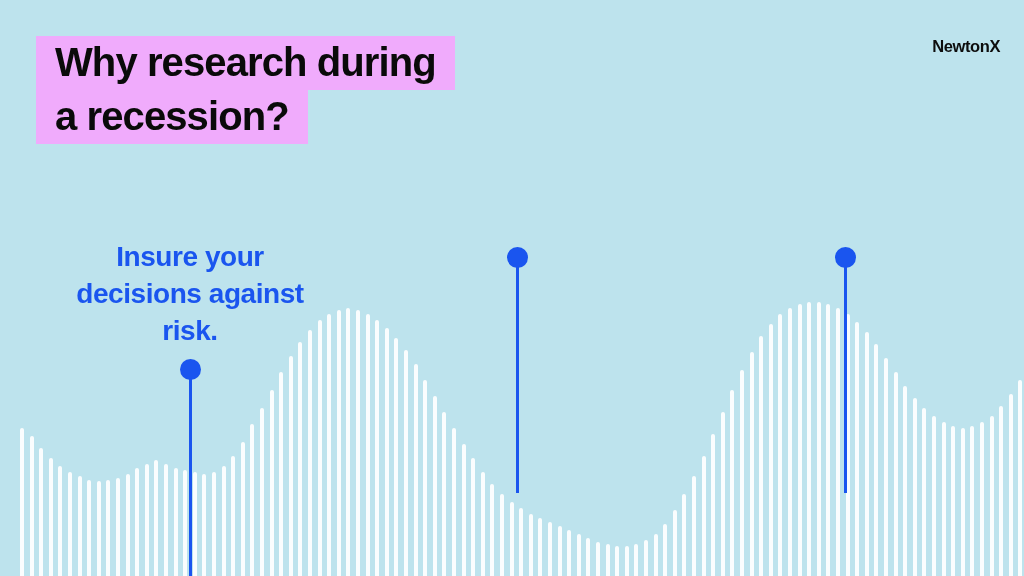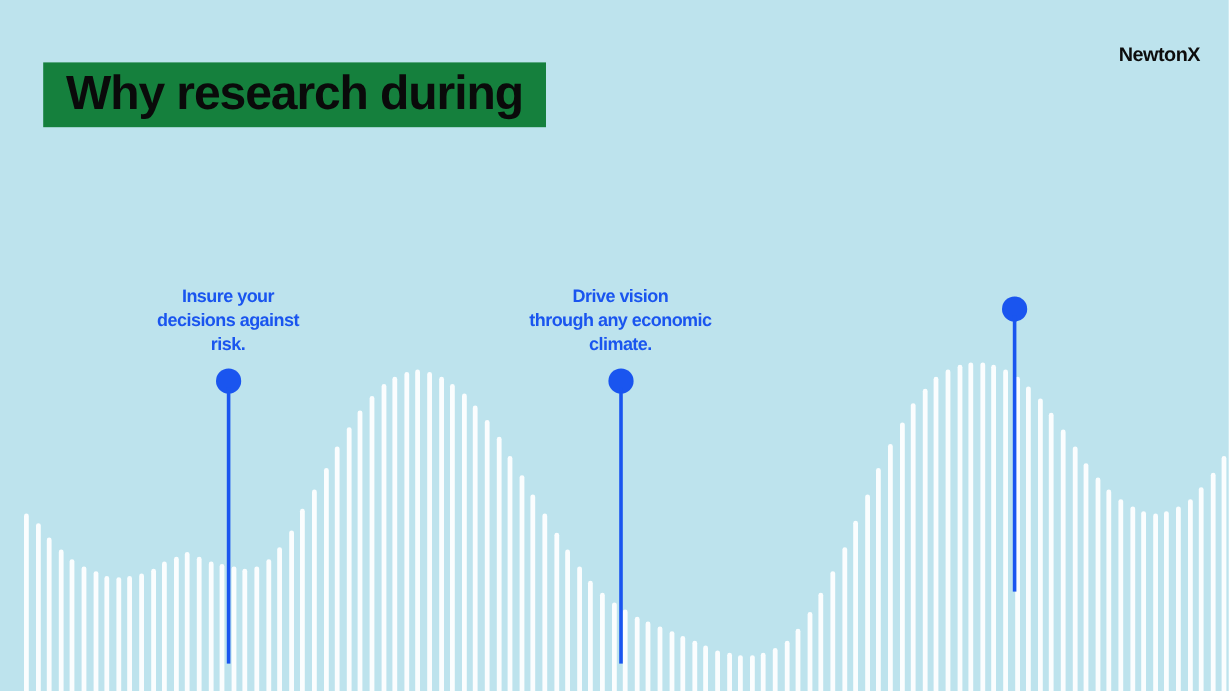--- a/index.html
+++ b/index.html
@@ -56,38 +56,37 @@
   #headline {
     position: absolute;
     left: 36px;
     top: 36px;
     width: 620px;
   }
   .headline-line {
     display: block;
     width: -moz-fit-content;
     width: fit-content;
-    background: #15803d;
+    background: #f0abfc;
     color: #0a0a0a;
     font-size: 40px;
     font-weight: bold;
     letter-spacing: -0.9px;
     line-height: 1.18;
     padding: 3px 19px 4px 19px;
     white-space: nowrap;
-    margin-top: 16px;
   }
 
   
   .callout {
     position: absolute;
     text-align: center;
   }
   .callout-text {
-    font-size: 15px;
+    font-size: 28px;
     font-weight: bold;
     line-height: 1.33;
     letter-spacing: -0.45px;
     color: #1a55ef;
     white-space: pre-line;
   }
   .pin {
     position: relative;
     height: 240px;
     margin-top: 9px;
@@ -222,36 +221,34 @@
       <div class="wave-bar" style="left: 989.6px; width: 4px; height: 200px;"></div>
       <div class="wave-bar" style="left: 999.2px; width: 4px; height: 210px;"></div>
       <div class="wave-bar" style="left: 1008.8px; width: 4px; height: 222px;"></div>
       <div class="wave-bar" style="left: 1018.4px; width: 4px; height: 236px;"></div>
     </div>
 
   <div id="logo">NewtonX</div>
 
   <div id="headline">
     <span class="headline-line">Why research during</span>
+    <span class="headline-line">a recession?</span>
   </div>
 
   <div class="callout" style="left:65px; top:238px; width:250px;">
     <div class="callout-text">Insure your
 decisions against
 risk.</div>
     <div class="pin">
       <div class="pin-dot"></div>
       <div class="pin-stem"></div>
     </div>
   </div>
 
   <div class="callout" style="left:367px; top:238px; width:300px;">
-    <div class="callout-text">Drive vision
-through any economic
-climate.</div>
     <div class="pin">
       <div class="pin-dot"></div>
       <div class="pin-stem"></div>
     </div>
   </div>
 
   <div class="callout" style="left:707px; top:238px; width:277px;">
     <div class="pin">
       <div class="pin-dot"></div>
       <div class="pin-stem"></div>

